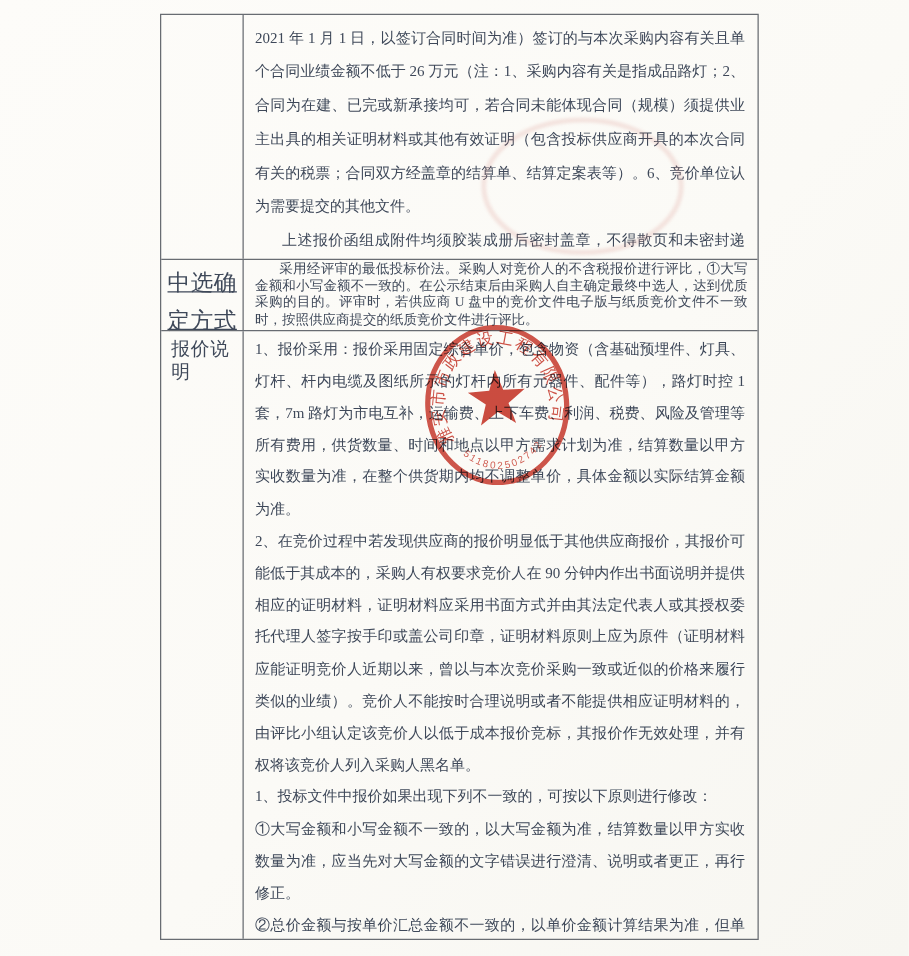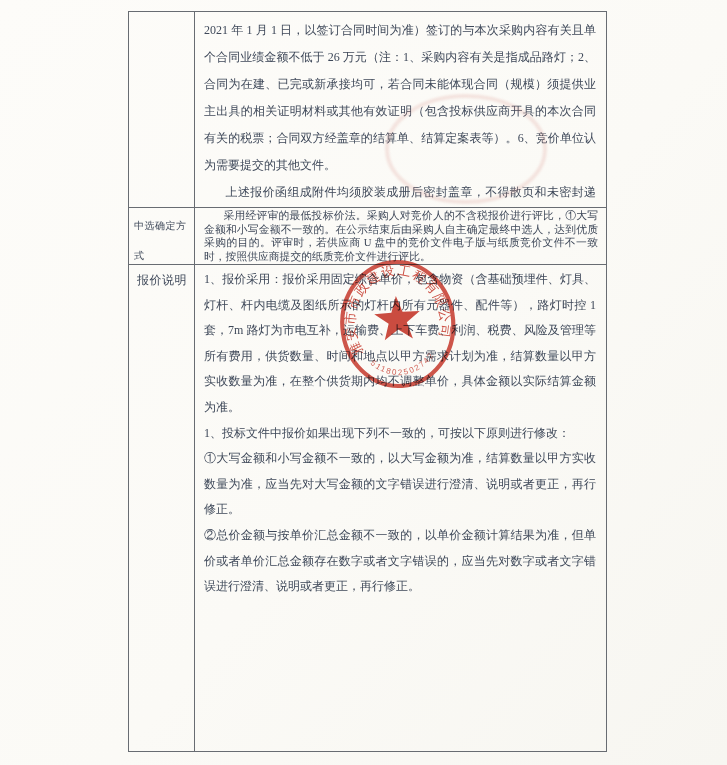--- a/index.html
+++ b/index.html
@@ -28,22 +28,22 @@
   .body-col{
     flex:1;color:#3e4859;overflow:hidden;box-sizing:border-box;
     text-align:justify;
   }
   .row-1{height:195px;justify-content:flex-end;}
   .row-2{height:56px;}
   .row-3{height:486px;}
   .row-1 .body-col{font-size:12px;line-height:27px;padding:5px 10px 0 9px;}
   .row-2 .body-col{font-size:10.8px;line-height:13.5px;padding:1px 8px 0 9px;}
   .row-3 .body-col{font-size:12px;line-height:25.6px;padding:2px 10px 0 9px;}
-  .row-2 .label-col{font-size:10px;line-height:30px;padding:3px 2px 0 5px;letter-spacing:.5px;}
-  .row-3 .label-col{font-size:12px;line-height:18px;padding:6px 2px 0 8px;letter-spacing:.5px;}
+  .row-2 .label-col{font-size:18px;line-height:30px;padding:3px 2px 0 5px;letter-spacing:.5px;text-decoration:underline;}
+  .row-3 .label-col{font-size:15px;line-height:18px;padding:6px 2px 0 8px;letter-spacing:.5px;}
   p{margin:0;}
   .indent{text-indent:1.8em;}
   
   .seal{
     position:absolute;left:333px;top:256px;width:130px;height:142px;
     mix-blend-mode:multiply;transform:rotate(-4deg);
   }
   .ghost-seal{
     position:absolute;left:380px;top:90px;width:172px;height:122px;
     filter:blur(1.1px);opacity:.55;
@@ -68,20 +68,21 @@
       <div class="label-col">中选确定方式</div>
       <div class="body-col">
         <p class="indent">采用经评审的最低投标价法。采购人对竞价人的不含税报价进行评比，①大写金额和小写金额不一致的。在公示结束后由采购人自主确定最终中选人，达到优质采购的目的。评审时，若供应商 U 盘中的竞价文件电子版与纸质竞价文件不一致时，按照供应商提交的纸质竞价文件进行评比。</p>
       </div>
     </div>
 
     <div class="t-row row-3">
       <div class="label-col">报价说明</div>
       <div class="body-col">
         <p>1、报价采用：报价采用固定综合单价，包含物资（含基础预埋件、灯具、灯杆、杆内电缆及图纸所示的灯杆内所有元器件、配件等），路灯时控 1 套，7m 路灯为市电互补，运输费、上下车费、利润、税费、风险及管理等所有费用，供货数量、时间和地点以甲方需求计划为准，结算数量以甲方实收数量为准，在整个供货期内均不调整单价，具体金额以实际结算金额为准。</p>
+        <p>2、在竞价过程中若发现供应商的报价明显低于其他供应商报价，其报价可能低于其成本的，采购人有权要求竞价人在 90 分钟内作出书面说明并提供相应的证明材料，证明材料应采用书面方式并由其法定代表人或其授权委托代理人签字按手印或盖公司印章，证明材料原则上应为原件（证明材料应能证明竞价人近期以来，曾以与本次竞价采购一致或近似的价格来履行类似的业绩）。竞价人不能按时合理说明或者不能提供相应证明材料的，由评比小组认定该竞价人以低于成本报价竞标，其报价作无效处理，并有权将该竞价人列入采购人黑名单。</p>
         <p>1、投标文件中报价如果出现下列不一致的，可按以下原则进行修改：</p>
         <p>①大写金额和小写金额不一致的，以大写金额为准，结算数量以甲方实收数量为准，应当先对大写金额的文字错误进行澄清、说明或者更正，再行修正。</p>
         <p>②总价金额与按单价汇总金额不一致的，以单价金额计算结果为准，但单价或者单价汇总金额存在数字或者文字错误的，应当先对数字或者文字错误进行澄清、说明或者更正，再行修正。</p>
 
       </div>
     </div>
 
   </div>
 
   <svg class="ghost-seal" viewBox="0 0 172 122" aria-hidden="true">

